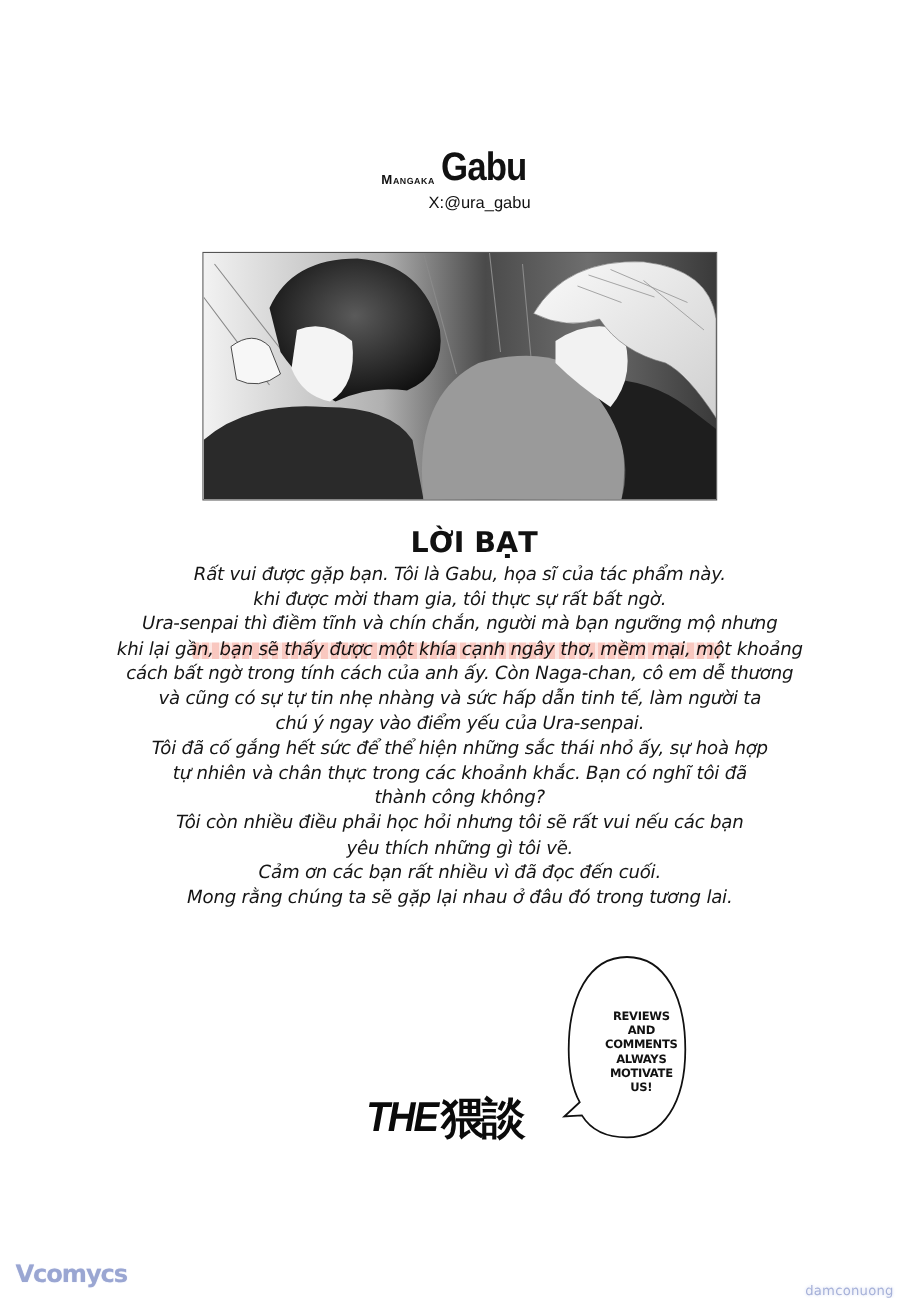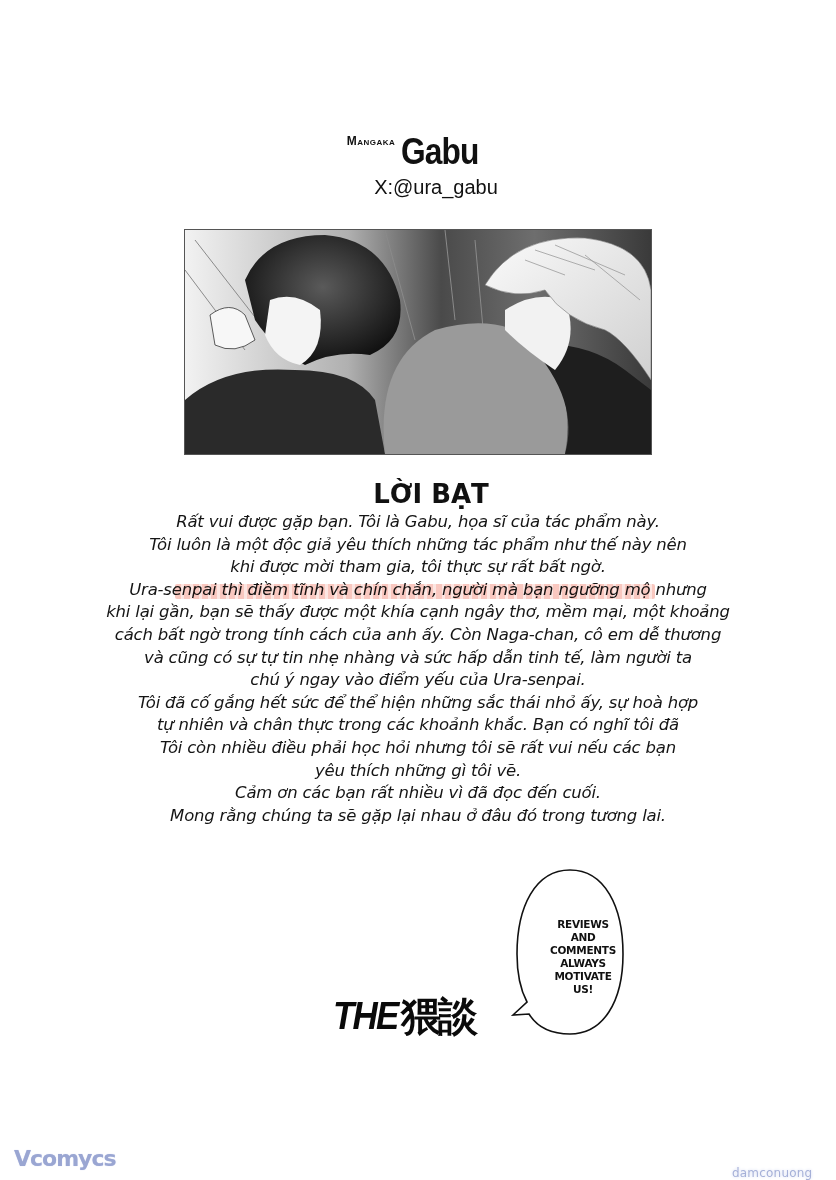--- a/index.html
+++ b/index.html
@@ -21,39 +21,39 @@
     .credit-row {
       left: 0; width: 836px; top: 130px; height: 40px;
       display: flex; justify-content: center; align-items: flex-end;
     }
     .credit-label {
       font-family: "Liberation Sans", sans-serif;
       font-weight: 700;
       font-size: 12px;
       letter-spacing: 0.5px;
       margin-right: 6px;
-      margin-bottom: 22px;
+      margin-bottom: 0;
       font-variant: small-caps;
       color: #111;
     }
     .credit-name {
       font-family: "Liberation Sans", sans-serif;
       font-weight: 700;
       font-size: 36px;
       letter-spacing: -1px;
       line-height: 36px;
       color: #111;
       transform: scaleX(0.88);
       transform-origin: left bottom;
     }
     .credit-handle {
       left: 0; width: 836px; top: 176px;
       text-align: center;
       font-family: "Liberation Sans", sans-serif;
-      font-size: 20px;
+      font-size: 15px;
       color: #111;
       padding-left: 36px;
       box-sizing: border-box;
     }
 
     
     .panel {
       left: 184px; top: 229px; width: 468px; height: 226px;
       border: 1px solid #555;
       box-sizing: border-box;
@@ -199,29 +199,29 @@
     <path d="M320 80 Q350 60 380 70 Q395 110 370 140 Q340 120 320 100 Z" fill="#f2f2f2"></path>
 
     <path d="M300 55 Q330 5 400 8 Q460 15 466 60 L466 150 Q440 110 420 100 Q380 90 360 60 Q330 70 300 55 Z" fill="url(#hairLight)" stroke="#777" stroke-width="0.6"></path>
     <path d="M340 30 L380 45 M350 20 L410 40 M370 15 L440 45 M400 25 L455 70" stroke="#9a9a9a" stroke-width="0.8" fill="none"></path>
   </svg>
 </div>
 
 <div class="abs afterword-title">LỜI BẠT</div>
 <div class="abs afterword-body">
   <div>Rất vui được gặp bạn. Tôi là Gabu, họa sĩ của tác phẩm này.</div>
-  <div>Tôi luôn là một độc giả yêu thích những tác phẩm như thế này nên</div>
   <div>khi được mời tham gia, tôi thực sự rất bất ngờ.</div>
   <div>Ura-senpai thì điềm tĩnh và chín chắn, người mà bạn ngưỡng mộ nhưng</div>
   <div>khi lại gần, bạn sẽ thấy được một khía cạnh ngây thơ, mềm mại, một khoảng</div>
   <div>cách bất ngờ trong tính cách của anh ấy. Còn Naga-chan, cô em dễ thương</div>
   <div>và cũng có sự tự tin nhẹ nhàng và sức hấp dẫn tinh tế, làm người ta</div>
   <div>chú ý ngay vào điểm yếu của Ura-senpai.</div>
   <div>Tôi đã cố gắng hết sức để thể hiện những sắc thái nhỏ ấy, sự hoà hợp</div>
   <div>tự nhiên và chân thực trong các khoảnh khắc. Bạn có nghĩ tôi đã</div>
+  <div>thành công không?</div>
   <div>Tôi còn nhiều điều phải học hỏi nhưng tôi sẽ rất vui nếu các bạn</div>
   <div>yêu thích những gì tôi vẽ.</div>
   <div>Cảm ơn các bạn rất nhiều vì đã đọc đến cuối.</div>
   <div>Mong rằng chúng ta sẽ gặp lại nhau ở đâu đó trong tương lai.</div>
 </div>
 <div class="abs watermark"></div>
 
 <div class="abs series-logo">
   <span class="the">THE</span>
   <span class="kanji">猥談</span>

